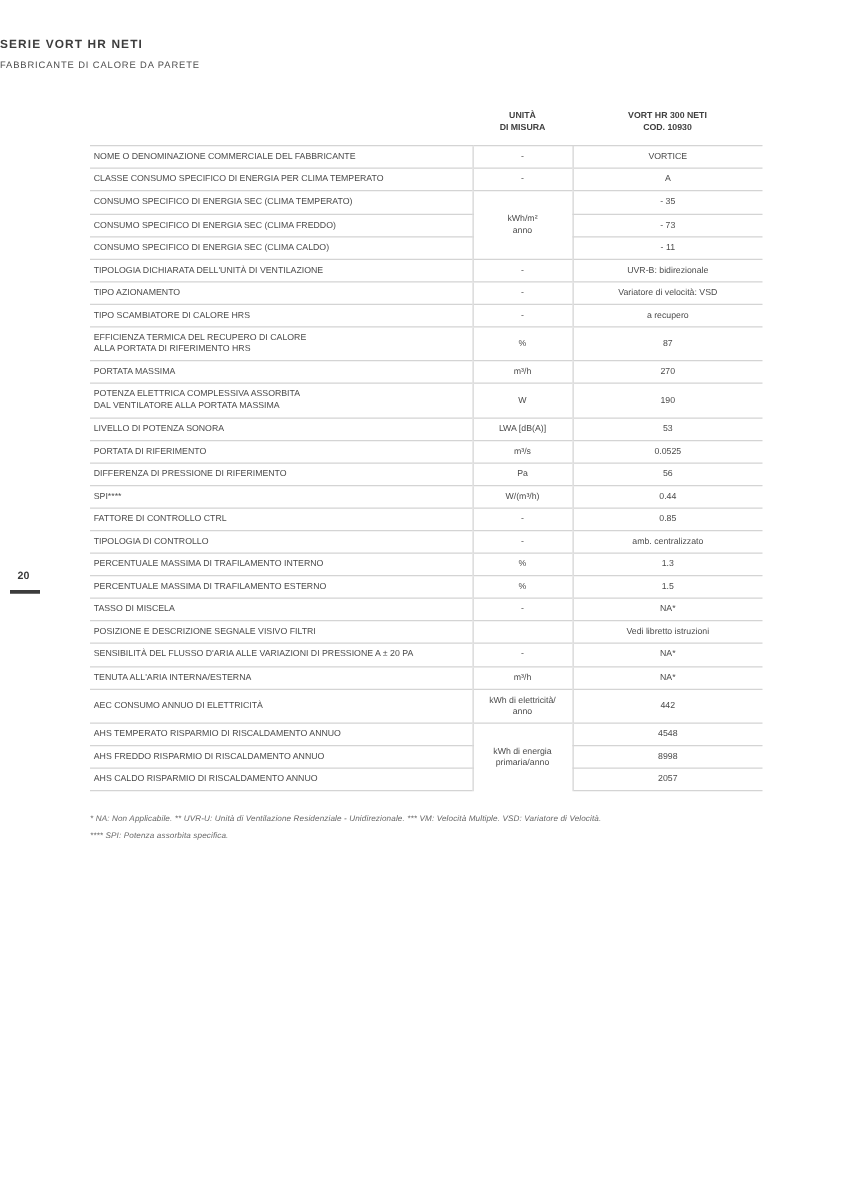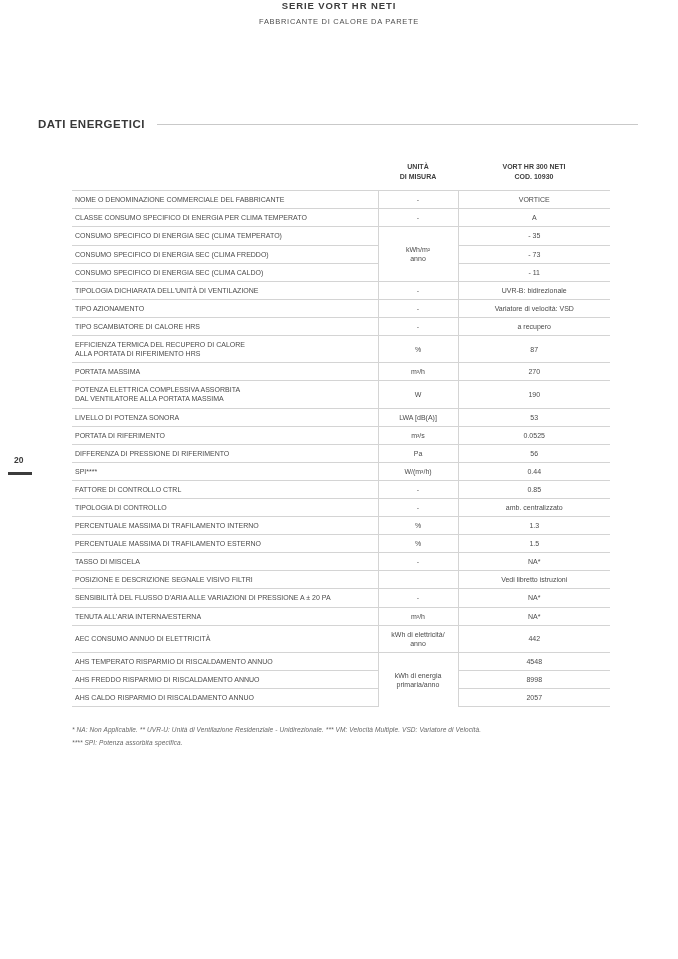--- a/index.html
+++ b/index.html
@@ -11,21 +11,21 @@
   }
   .page {
     position: relative;
     width: 678px;
     height: 959px;
     background: #ffffff;
     overflow: hidden;
   }
 
   
-  .doc-header { text-align: center; }
+  .doc-header { padding-top: 30px; }
   .doc-title {
     font-size: 9.5px; font-weight: bold; letter-spacing: 0.9px;
     color: #3d3d3d;
   }
   .doc-subtitle {
     font-size: 7.5px; letter-spacing: 0.7px; color: #4e4e4e; margin-top: 6px;
   }
 
   
   .page-marker { position: absolute; left: 10px; top: 455px; width: 30px; }
@@ -89,24 +89,20 @@
   <div class="doc-header">
     <div class="doc-title">SERIE VORT HR NETI</div>
     <div class="doc-subtitle">FABBRICANTE DI CALORE DA PARETE</div>
   </div>
 
   <div class="page-marker">
     <span class="page-number">20</span>
     <div class="page-rule"></div>
   </div>
 
-  <div class="section-head">
-    <div class="section-title">DATI ENERGETICI</div>
-    <div class="section-rule"></div>
-  </div>
 
   <table class="energy">
     <colgroup>
       <col style="width:306px">
       <col style="width:80px">
       <col style="width:152px">
     </colgroup>
     <thead>
       <tr>
         <th></th>

